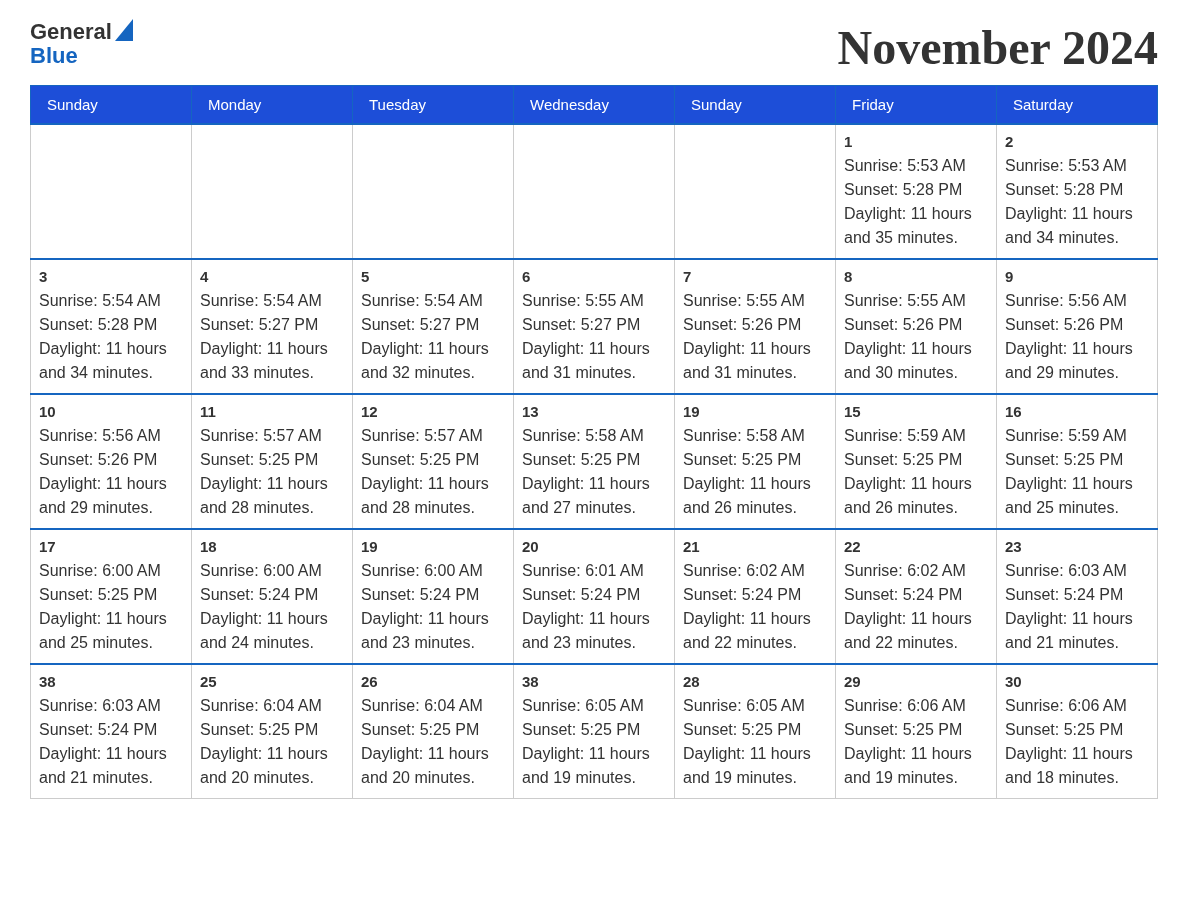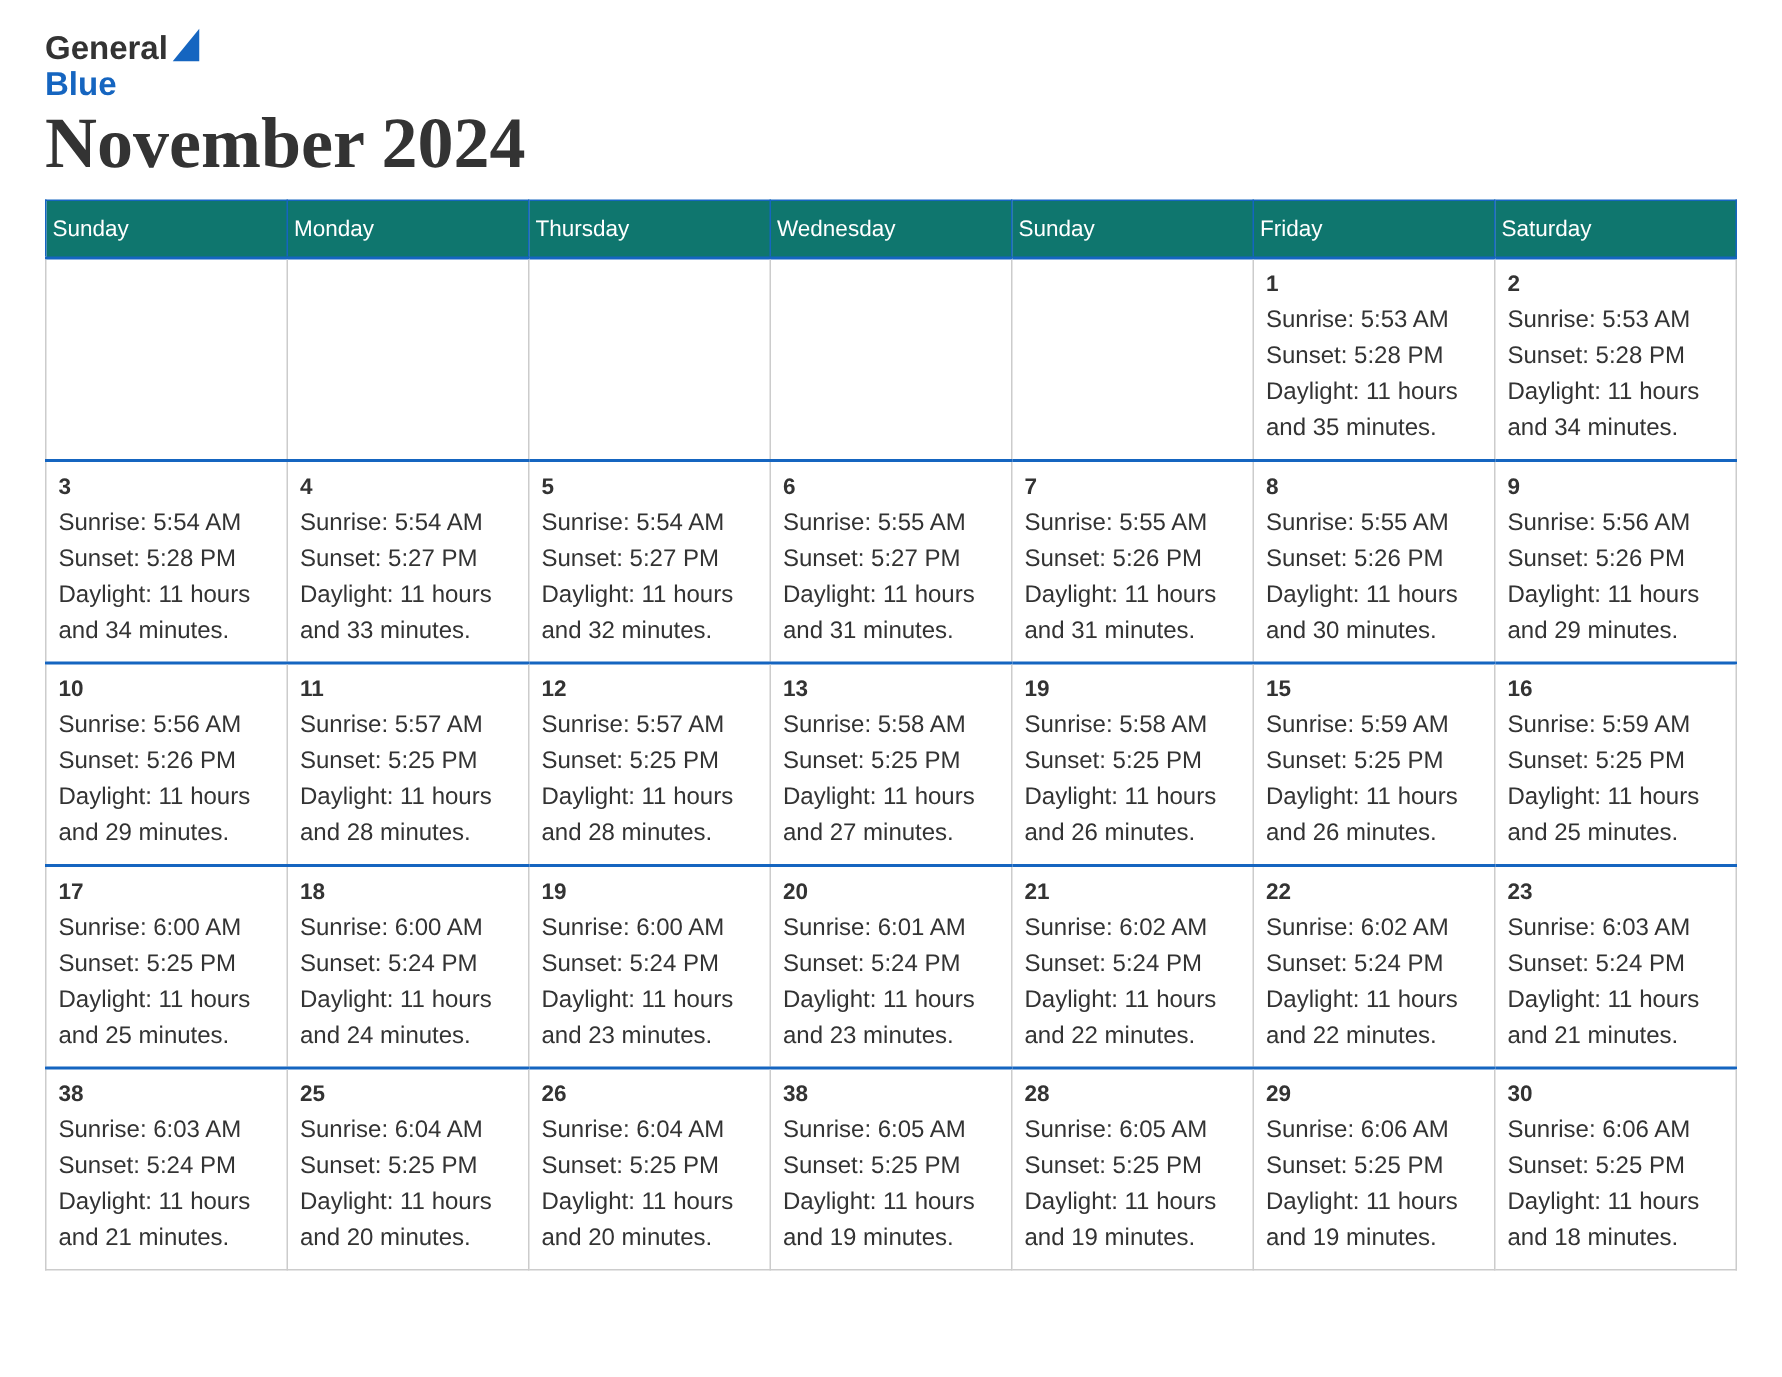--- a/index.html
+++ b/index.html
@@ -9,21 +9,20 @@
       color: #333;
       padding: 20px 30px;
       width: 1188px;
       min-height: 918px;
     }
     .header-row {
       display: flex;
       justify-content: space-between;
       align-items: flex-start;
       margin-bottom: 10px;
-      flex-direction: column;
     }
     .logo-text-general {
       font-size: 22px;
       font-weight: bold;
       color: #333;
     }
     .logo-text-blue {
       font-size: 22px;
       font-weight: bold;
       color: #1565c0;
@@ -47,23 +46,23 @@
       font-size: 20px;
       color: #555;
       margin-top: 4px;
     }
     .calendar {
       width: 100%;
       border-collapse: collapse;
       margin-top: 10px;
     }
     .calendar th {
-      background: #0f766e;
+      background: #1d4ed8;
       color: #fff;
-      padding: 10px 4px;
+      padding: 10px 16px;
       font-size: 15px;
       font-weight: normal;
       text-align: left;
       border: 1px solid #1565c0;
     }
     .calendar td {
       vertical-align: top;
       padding: 8px;
       border: 1px solid #ccc;
       width: calc(100% / 7);
@@ -115,21 +114,21 @@
   <div class="title-section">
     <div class="main-title">November 2024</div>
   </div>
 </div>
 
 <table class="calendar">
   <thead>
     <tr id="calendar-header-row">
     <th>Sunday</th>
         <th>Monday</th>
-        <th>Thursday</th>
+        <th>Tuesday</th>
         <th>Wednesday</th>
         <th>Sunday</th>
         <th>Friday</th>
         <th>Saturday</th>
       </tr>
   </thead>
   <tbody id="calendar-body">
   <tr>
         <td class="empty-cell"></td>
         <td class="empty-cell"></td>

